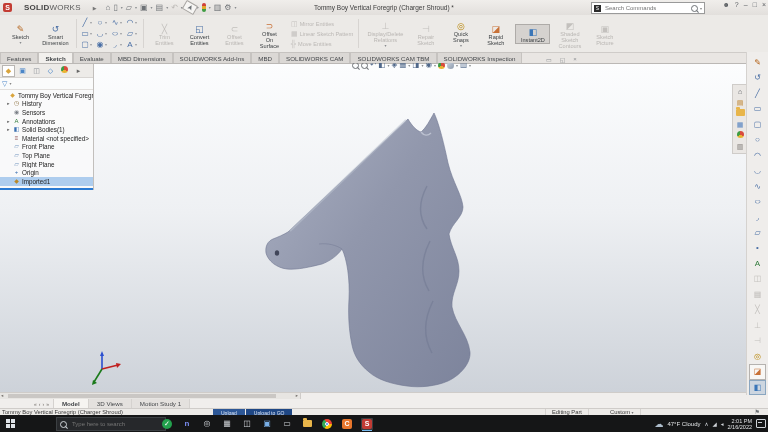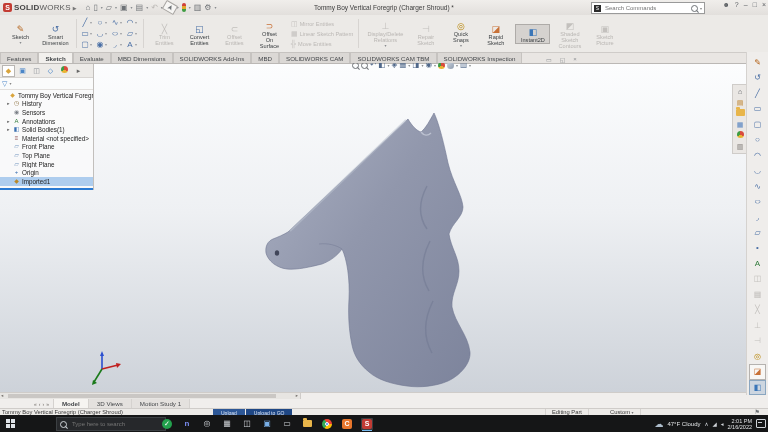--- a/index.html
+++ b/index.html
@@ -1,21 +1,21 @@
 <!DOCTYPE html>
 <html><head>
 <meta charset="utf-8">
 <style>
   html,body{margin:0;padding:0;background:#888;}
   #root{position:relative;width:768px;height:432px;overflow:hidden;background:#e9e6e3;
         font-family:"Liberation Sans",sans-serif;color:#333;font-size:7px;-webkit-font-smoothing:antialiased;}
   
   #titlebar{position:absolute;top:0;left:0;right:0;height:15px;background:linear-gradient(#f0eeeb,#e2dfdc);
             display:flex;align-items:center;padding:0 3px;z-index:30;}
-  #logo{display:flex;align-items:center;gap:2px;}
+  #logo{display:flex;align-items:center;gap:12px;}
   #logo .swirl{width:9px;height:9px;border-radius:2px;background:#c33c33;display:inline-block;
                color:#fff;font-size:7px;line-height:9px;text-align:center;font-weight:bold;}
   #logo .lt{font-size:8px;color:#5a5a5a;letter-spacing:.2px;}
   #logo .lt b{color:#444;}
   #qa{display:flex;align-items:center;margin-left:8px;gap:1px;}
   #qa .ic{font-size:8px;color:#6e7276;padding:0 1px;line-height:11px;}
   #qa .ic.dis{color:#bdbab7;}
   #qa .ic.boxed{border:1px solid #a8a5a2;background:#f7f6f4;border-radius:1px;}
   #qa .ic.rot{display:inline-block;transform:rotate(-60deg);font-size:7px;}
   #qa .caret{font-size:4px;color:#8a8d90;margin:0 1px;}

